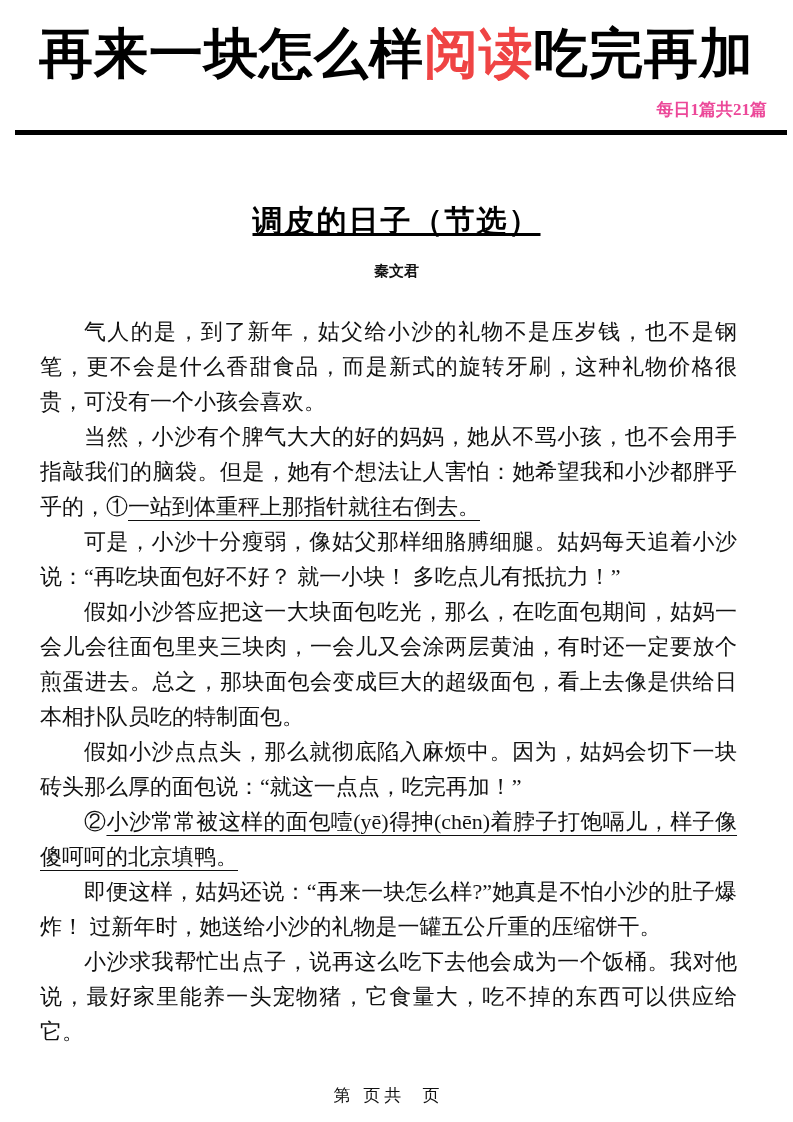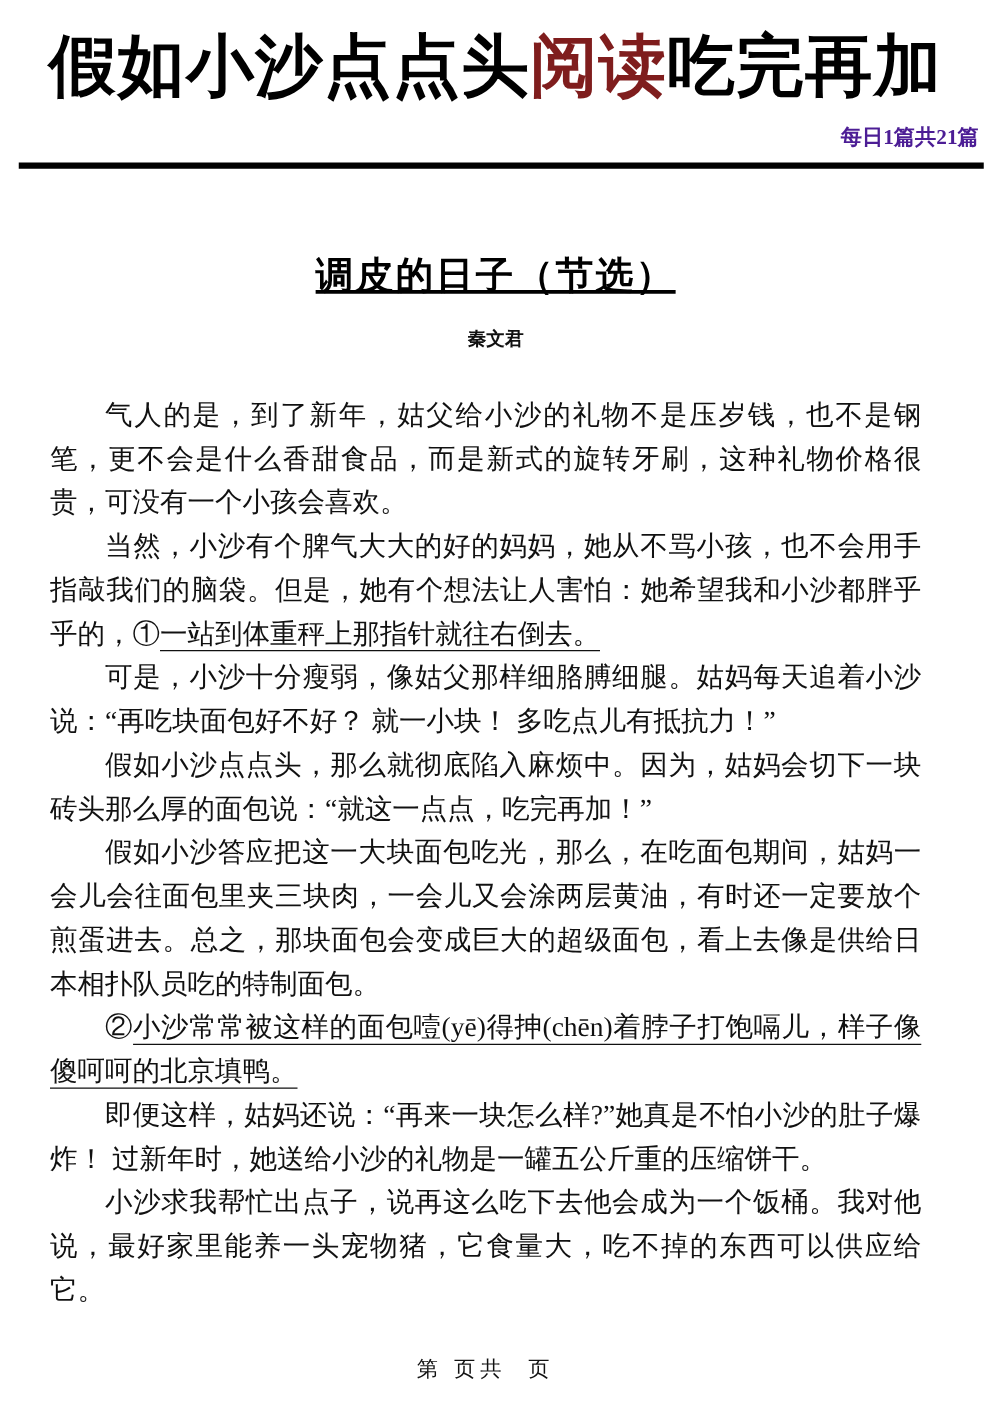--- a/index.html
+++ b/index.html
@@ -26,25 +26,25 @@
     line-height: 66px;
     letter-spacing: 1px;
     color: #000000;
     white-space: nowrap;
   }
   .main-title .hl {
     
   }
   .subtitle {
     margin-top: 12px;
-    padding-right: 10px;
+    padding-right: 26px;
     text-align: right;
     font-size: 17px;
     font-weight: bold;
-    color: #4c1d95;
+    color: #ec4899;
   }
   .rule {
     height: 5px;
     background: #000000;
     margin: 9px 6px 0 15px;
   }
   .article-title {
     margin: 66px 0 0 0;
     text-align: center;
     font-size: 30px;
@@ -88,36 +88,36 @@
     letter-spacing: 4px;
     white-space: pre;
     color: #111111;
   }
 </style>
 </head>
 <body>
 
 <div class="page">
 
-  <h1 class="main-title"><span>假如小沙点点头</span><span class="hl" style="color: #7f1d1d;">阅读</span><span>吃完再加</span></h1>
+  <h1 class="main-title"><span>再来一块怎么样</span><span class="hl" style="color: #ef4444;">阅读</span><span>吃完再加</span></h1>
 
   <div class="subtitle">每日1篇共21篇</div>
 
   <div class="rule"></div>
 
   <h2 class="article-title">调皮的日子（节选）</h2>
 
   <div class="author">秦文君</div>
 
   <div class="article-body">
       <p class="para"><span>气人的是，到了新年，姑父给小沙的礼物不是压岁钱，也不是钢笔，更不会是什么香甜食品，而是新式的旋转牙刷，这种礼物价格很贵，可没有一个小孩会喜欢。</span></p>
       <p class="para"><span>当然，小沙有个脾气大大的好的妈妈，她从不骂小孩，也不会用手指敲我们的脑袋。但是，她有个想法让人害怕：她希望我和小沙都胖乎乎的，</span><span>①</span><span class="u">一站到体重秤上那指针就往右倒去。</span></p>
       <p class="para"><span>可是，小沙十分瘦弱，像姑父那样细胳膊细腿。姑妈每天追着小沙说：“再吃块面包好不好？ 就一小块！ 多吃点儿有抵抗力！”</span></p>
+      <p class="para"><span>假如小沙答应把这一大块面包吃光，那么，在吃面包期间，姑妈一会儿会往面包里夹三块肉，一会儿又会涂两层黄油，有时还一定要放个煎蛋进去。总之，那块面包会变成巨大的超级面包，看上去像是供给日本相扑队员吃的特制面包。</span></p>
       <p class="para"><span>假如小沙点点头，那么就彻底陷入麻烦中。因为，姑妈会切下一块砖头那么厚的面包说：“就这一点点，吃完再加！”</span></p>
-      <p class="para"><span>假如小沙答应把这一大块面包吃光，那么，在吃面包期间，姑妈一会儿会往面包里夹三块肉，一会儿又会涂两层黄油，有时还一定要放个煎蛋进去。总之，那块面包会变成巨大的超级面包，看上去像是供给日本相扑队员吃的特制面包。</span></p>
       <p class="para"><span>②</span><span class="u">小沙常常被这样的面包噎(yē)得抻(chēn)着脖子打饱嗝儿，样子像傻呵呵的北京填鸭。</span></p>
       <p class="para"><span>即便这样，姑妈还说：“再来一块怎么样?”她真是不怕小沙的肚子爆炸！ 过新年时，她送给小沙的礼物是一罐五公斤重的压缩饼干。</span></p>
       <p class="para"><span>小沙求我帮忙出点子，说再这么吃下去他会成为一个饭桶。我对他说，最好家里能养一头宠物猪，它食量大，吃不掉的东西可以供应给它。</span></p>
     </div>
 
   <div class="footer">第 页共  页</div>
 
 </div>
 
 </body></html>

